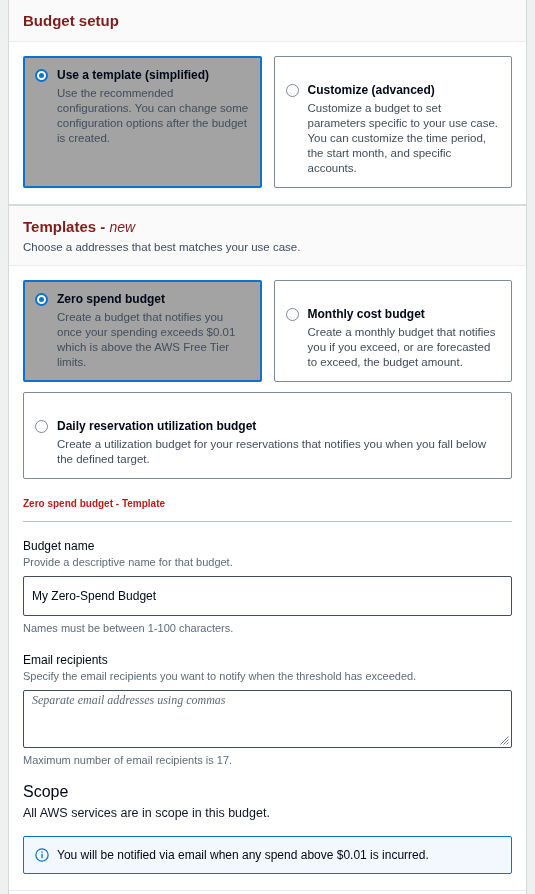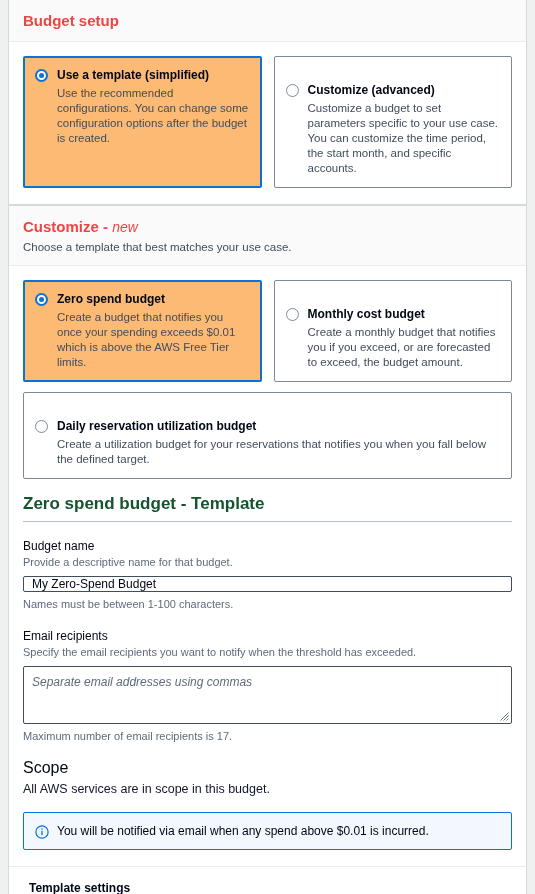--- a/index.html
+++ b/index.html
@@ -38,21 +38,21 @@
     padding: 12px 14px 11px 14px;
   }
   .container-header.plain {
     background: #fafafa;
     border-bottom: 1px solid #e9ebed;
     padding: 12px 14px 10px 14px;
   }
   .container-title {
     font-size: 15px;
     font-weight: bold;
-    color: #ef4444;
+    color: #7f1d1d;
     line-height: 18px;
     margin: 0;
   }
   .container-title .new-tag {
     font-weight: normal;
     font-style: italic;
     font-size: 14px;
   }
   .container-subtitle {
     font-size: 11.5px;
@@ -76,21 +76,21 @@
     border-radius: 2px;
     background: #ffffff;
     padding: 25px 11px 11px 11px;
     box-sizing: border-box;
     display: flex;
     gap: 9px;
     cursor: pointer;
   }
   .radio-card.selected {
     border: 2px solid #0972d3;
-    background: #fdba74;
+    background: #a3a3a3;
     padding: 9px 10px 10px 10px;
   }
   .radio-outer {
     flex: 0 0 auto;
     width: 13px;
     height: 13px;
     border-radius: 50%;
     border: 1.5px solid #7d8998;
     background: #ffffff;
     box-sizing: border-box;
@@ -121,23 +121,23 @@
   }
   .radio-desc {
     font-size: 11.5px;
     color: #414d5c;
     line-height: 15px;
     margin-top: 3px;
   }
 
   
   .section-heading {
-    font-size: 17px;
+    font-size: 10px;
     font-weight: bold;
-    color: #14532d;
+    color: #b91c1c;
     line-height: 18px;
     padding: 0 0 0 0;
   }
   .section-divider {
     height: 1px;
     background: #b6bec9;
     margin: 8px 0 0 0;
   }
   .form-block { margin-top: 16px; }
   .field-label {
@@ -150,21 +150,21 @@
     font-size: 11px;
     color: #5f6b7a;
     line-height: 15px;
     margin-top: 1px;
   }
   .text-input {
     display: block;
     width: 100%;
     box-sizing: border-box;
     margin-top: 6px;
-    height: 16px;
+    height: 40px;
     border: 1px solid #414d5c;
     border-radius: 2px;
     padding: 3px 8px;
     font-family: "Liberation Sans", sans-serif;
     font-size: 12px;
     color: #000716;
     background: #ffffff;
     outline: none;
   }
   .field-hint {
@@ -174,22 +174,22 @@
     margin-top: 5px;
   }
   .textarea-wrap { position: relative; margin-top: 6px; }
   .text-area {
     display: block;
     width: 100%;
     box-sizing: border-box;
     height: 58px;
     border: 1px solid #414d5c;
     border-radius: 2px;
-    padding: 8px 8px;
-    font-family: Liberation Sans, sans-serif;
+    padding: 2px 8px;
+    font-family: Liberation Serif, serif;
     font-size: 12px;
     color: #000716;
     background: #ffffff;
     outline: none;
     resize: none;
     overflow: hidden;
   }
   .text-area::placeholder {
     color: #5f6b7a;
     font-style: italic;
@@ -216,21 +216,21 @@
 
   
   .alert {
     margin-top: 14px;
     border: 1px solid #0972d3;
     border-radius: 2px;
     background: #f2f8fd;
     padding: 10px 11px;
     display: flex;
     gap: 8px;
-    align-items: flex-end;
+    align-items: flex-start;
   }
   .alert-icon { flex: 0 0 auto; margin-top: 1px; }
   .alert-text {
     font-size: 12px;
     color: #000716;
     line-height: 16px;
   }
 
   
   .expandable-sep {
@@ -280,22 +280,22 @@
         </div>
 
       </div>
     </div>
   </div>
 
   <div style="height:16px"></div>
 
   <div class="container" style="border-top:1px solid #d5dbdb;">
     <div class="container-header plain">
-      <div class="container-title"><span>Customize - </span><span class="new-tag">new</span></div>
-      <div class="container-subtitle">Choose a template that best matches your use case.</div>
+      <div class="container-title"><span>Templates - </span><span class="new-tag">new</span></div>
+      <div class="container-subtitle">Choose a addresses that best matches your use case.</div>
     </div>
 
     <div class="container-body">
 
       <div class="card-row">
         <div class="radio-card selected">
           <span class="radio-outer"></span>
           <span class="radio-texts">
             <span class="radio-label">Zero spend budget</span>
             <div class="radio-desc">Create a budget that notifies you once your spending exceeds $0.01 which is above the AWS Free Tier limits.</div>

